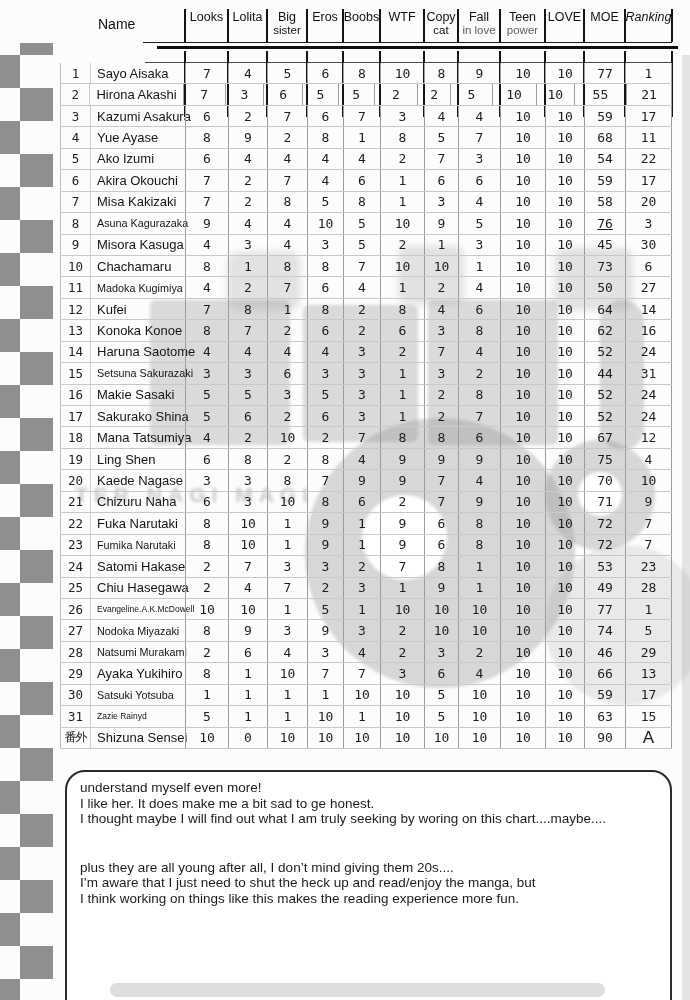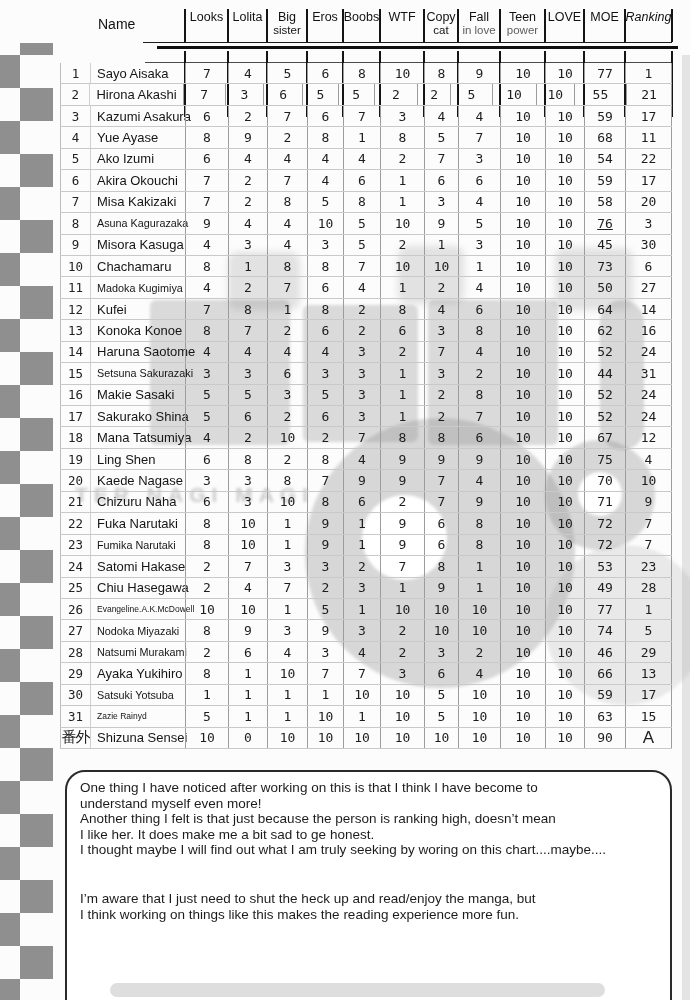--- a/index.html
+++ b/index.html
@@ -37,21 +37,21 @@
   .rule-thick{position:absolute;left:97px;top:46px;width:521px;height:3px;background:#101010;}
   .rule-sub{position:absolute;left:85px;top:62px;width:527px;height:1px;background:#4a4a4a;}
   .tick{position:absolute;width:2px;background:#141414;}
 
   .tbody{position:absolute;left:0;top:63px;width:612px;}
   .trow{display:flex;height:21.44px;border-bottom:1px solid #c9c9c9;box-sizing:border-box;}
   .c{box-sizing:border-box;height:100%;display:flex;align-items:center;justify-content:center;
      overflow:visible;white-space:nowrap;}
   .c.num{width:30px;border-left:1px solid #bdbdbd;font-family:"DejaVu Sans Mono",monospace;
      font-size:12.5px;color:#222;}
-  .c.num.kanji{font-size:15px;letter-spacing:-1px;}
+  .c.num.kanji{font-size:12px;letter-spacing:-1px;}
   .c.name{width:95px;border-left:1px solid #cfcfcf;justify-content:flex-start;
      padding-left:6px;font-size:13px;color:#151515;}
   .c.val{border-left:1px solid #9c9c9c;font-family:"DejaVu Sans Mono",monospace;
      font-size:13px;color:#1d1d1d;}
   .trow .c.val:last-child{border-right:1px solid #9c9c9c;}
   .c.val.grade{font-family:"Liberation Sans",sans-serif;font-size:17px;}
 
   
   .notes{position:absolute;left:65px;top:770px;width:607px;height:260px;z-index:3;
      background:#fff;border:2px solid #2a2a2a;border-radius:20px;box-sizing:border-box;
@@ -674,26 +674,25 @@
           <div class="c val" style="width: 45px;">10</div>
           <div class="c val" style="width: 39px;">10</div>
           <div class="c val" style="width: 41px;">90</div>
           <div class="c val grade" style="width: 47px;">A</div>
         </div>
       </div>
   </div>
 
   <div class="notes">
     <div class="para" id="para1">
-        <div class="nline">One thing I have noticed after working on this is that I think I have become to</div>
         <div class="nline">understand myself even more!</div>
-        <div class="nline">Another thing I felt is that just because the person is ranking high, doesn’t mean</div>
         <div class="nline">I like her. It does make me a bit sad to ge honest.</div>
         <div class="nline">I thought maybe I will find out what I am truly seeking by woring on this chart....maybe....</div>
       </div>
     <div class="para" id="para2">
+        <div class="nline">plus they are all young after all, I don’t mind giving them 20s....</div>
         <div class="nline">I’m aware that I just need to shut the heck up and read/enjoy the manga, but</div>
         <div class="nline">I think working on things like this makes the reading experience more fun.</div>
       </div>
   </div>
   <div class="bshadow"></div>
 
 </div>
 
 </body></html>

